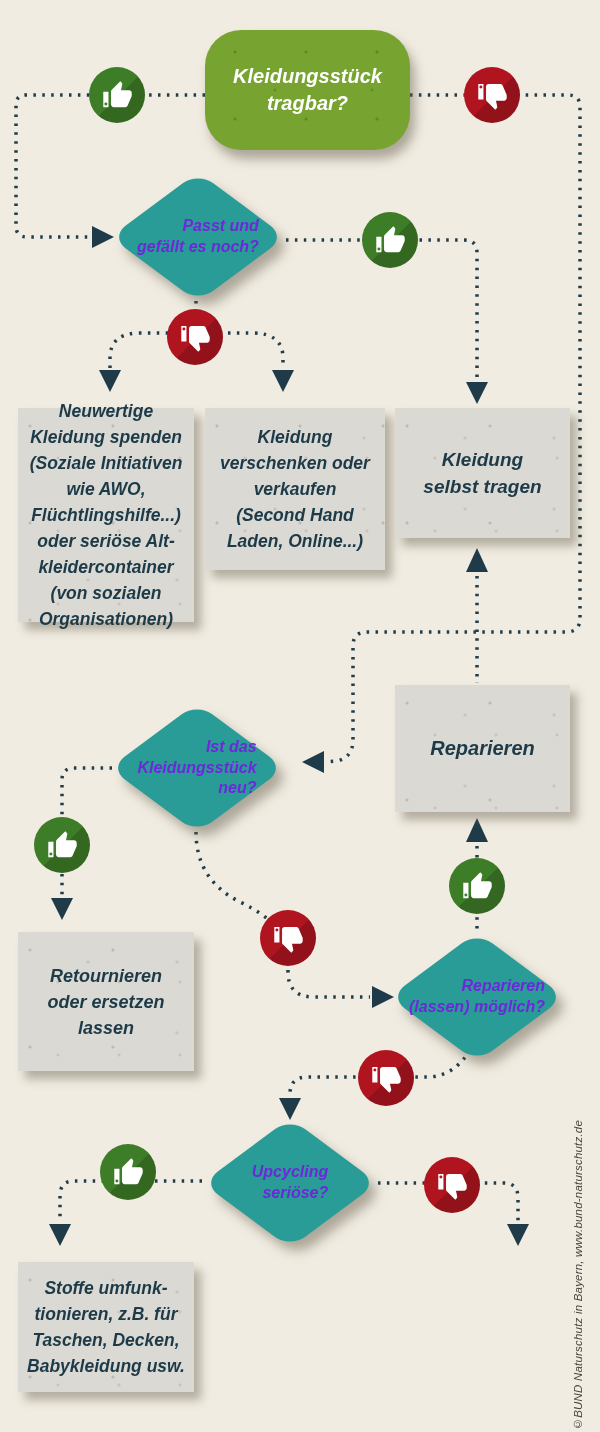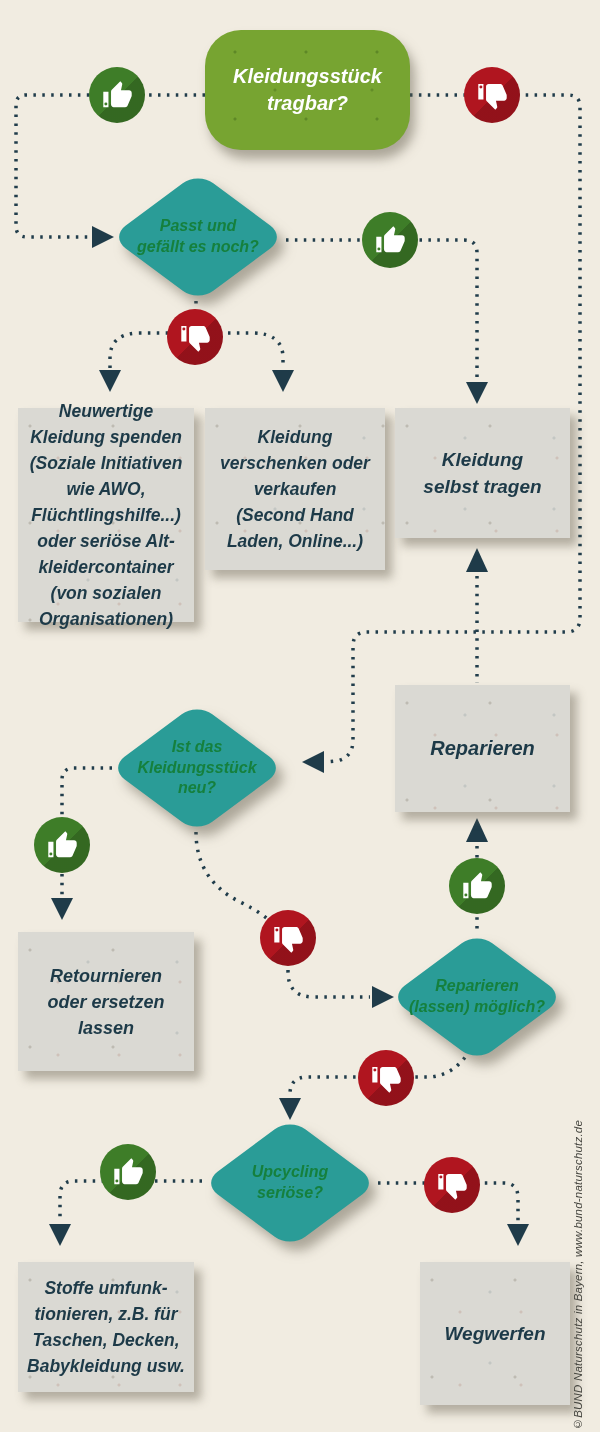--- a/index.html
+++ b/index.html
@@ -45,22 +45,22 @@
   
   .diamond{position:absolute;z-index:2;width:176px;height:130px;
     filter:drop-shadow(7px 9px 6px rgba(104,98,82,.5));}
   .diamond .shape{
     position:absolute;left:50%;top:50%;width:92px;height:92px;
     transform:translate(-50%,-50%) scaleX(1.35) rotate(45deg);
     border-radius:16px;background:#2a9c97;
   }
   .diamond .dlabel{
     position:absolute;inset:0;display:flex;align-items:center;justify-content:center;
-    color:#15803d;font-weight:bold;font-size:16px;line-height:1.3;
-    text-align:center;white-space:pre-line;
+    color:#6d28d9;font-weight:bold;font-size:16px;line-height:1.3;
+    text-align:right;white-space:pre-line;
   }
   
   .badge{
     position:absolute;z-index:3;width:56px;height:56px;border-radius:50%;
     display:flex;align-items:center;justify-content:center;
     background-image:linear-gradient(135deg, transparent 52%, rgba(0,0,0,.17) 52%);
   }
   .badge.green{background-color:#3e7d28;color:#3e7d28;}
   .badge.red{background-color:#b0151f;color:#b0151f;}
   .badge svg{width:31px;height:31px;display:block;}
@@ -163,21 +163,20 @@
   <div class="box" style="left:395px;top:408px;width:175px;height:130px;font-size:19px;line-height:27px">Kleidung
 selbst tragen</div>
   <div class="box" style="left:395px;top:685px;width:175px;height:127px;font-size:20px">Reparieren</div>
   <div class="box" style="left:18px;top:932px;width:176px;height:139px;font-size:18px;line-height:26px">Retournieren
 oder ersetzen
 lassen</div>
   <div class="box" style="left:18px;top:1262px;width:176px;height:130px;font-size:17.5px;line-height:26px">Stoffe umfunk-
 tionieren, z.B. für
 Taschen, Decken,
 Babykleidung usw.</div>
-  <div class="box" style="left:420px;top:1262px;width:150px;height:143px;font-size:19px">Wegwerfen</div>
 
   <div class="badge green" style="left:89px;top:67px">
     <svg viewBox="0 0 24 24">
         <use href="#thumb"></use>
       </svg>
   </div>
   <div class="badge red down" style="left:464px;top:67px">
     <svg viewBox="0 0 24 24">
         <use href="#thumb"></use>
       </svg>

